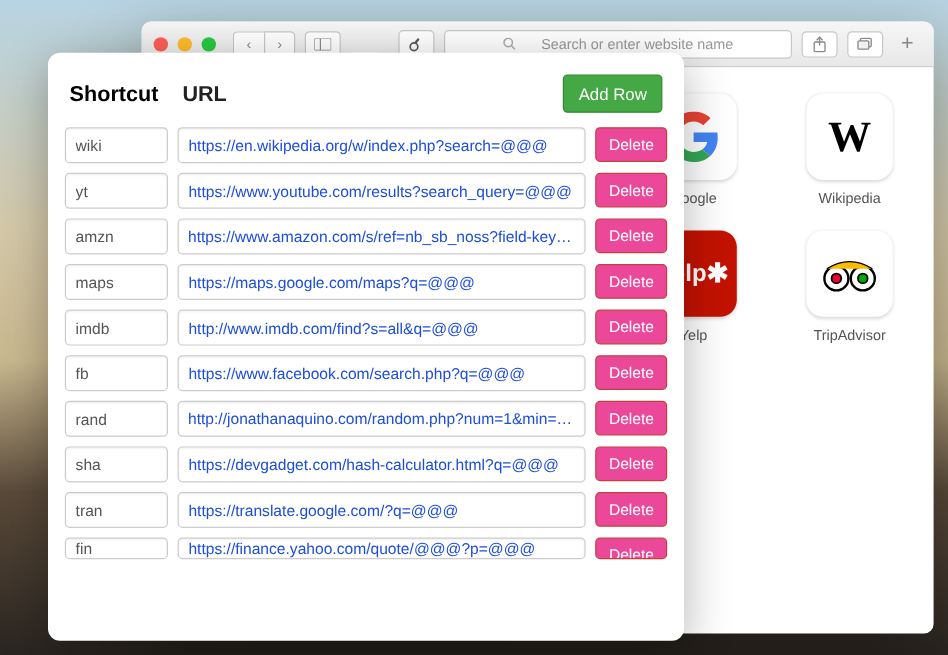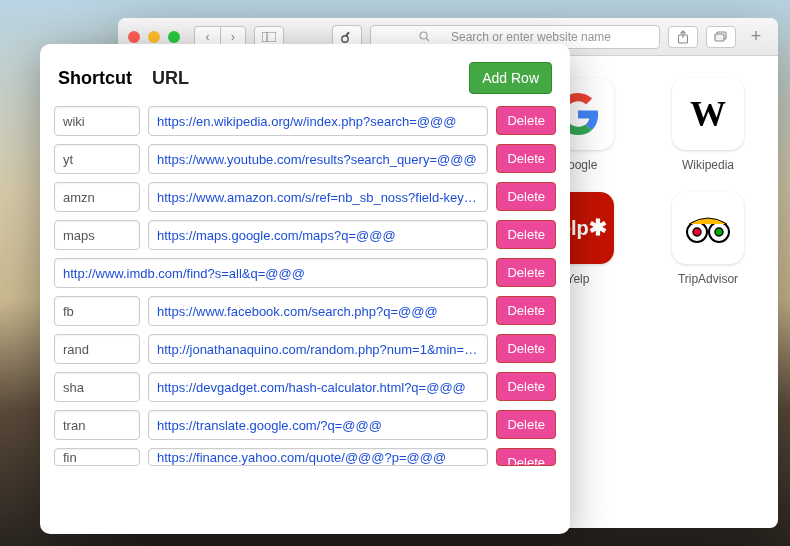--- a/index.html
+++ b/index.html
@@ -262,20 +262,21 @@
         <input class="shortcut-input" value="amzn" style="">
         <input class="url-input" value="https://www.amazon.com/s/ref=nb_sb_noss?field-keywords=@@@" style="">
         <button class="delete-btn">Delete</button>
       </div>
       <div class="row">
         <input class="shortcut-input" value="maps" style="">
         <input class="url-input" value="https://maps.google.com/maps?q=@@@" style="">
         <button class="delete-btn">Delete</button>
       </div>
       <div class="row">
+        <input class="shortcut-input" value="imdb" style="">
         <input class="url-input" value="http://www.imdb.com/find?s=all&amp;q=@@@" style="">
         <button class="delete-btn">Delete</button>
       </div>
       <div class="row">
         <input class="shortcut-input" value="fb" style="">
         <input class="url-input" value="https://www.facebook.com/search.php?q=@@@" style="">
         <button class="delete-btn">Delete</button>
       </div>
       <div class="row">
         <input class="shortcut-input" value="rand" style="">

